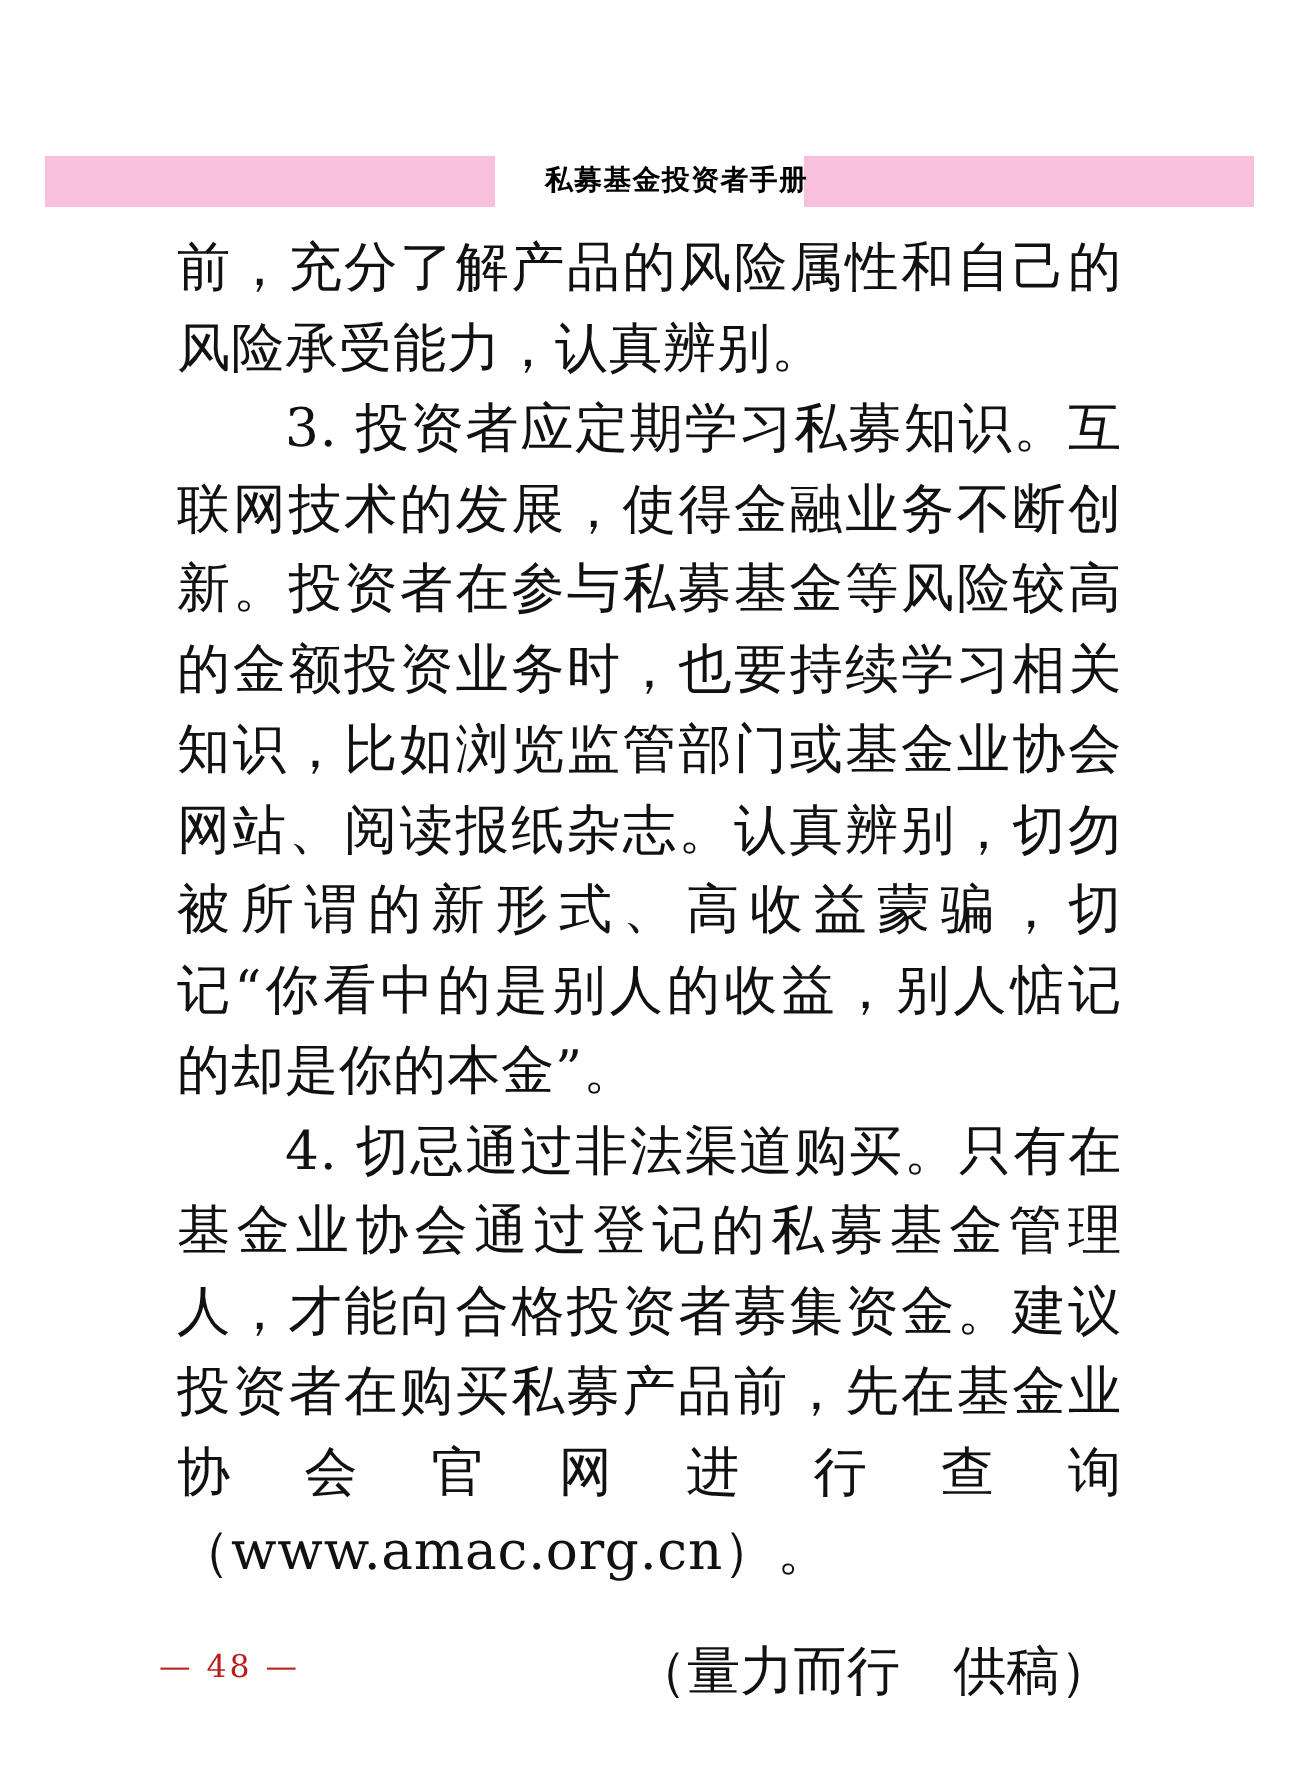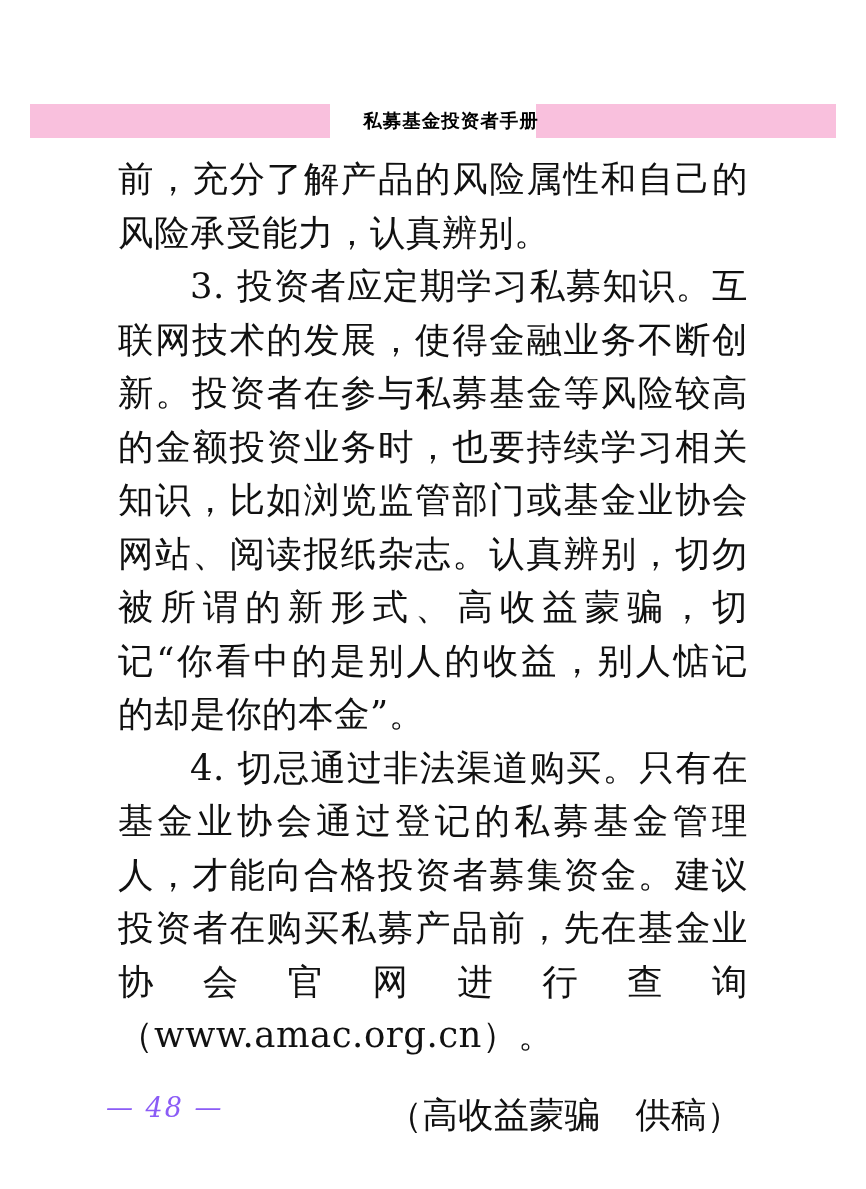--- a/index.html
+++ b/index.html
@@ -91,42 +91,41 @@
     padding-right: 6px;
     color: #111;
   }
 
   
   .footer {
     position: absolute;
     bottom: 66px;
     left: 106px;
     font-family: "DejaVu Serif", "Liberation Serif", serif;
-    font-size: 27px;
+    font-size: 21px;
     letter-spacing: 2px;
-    color: #8b5cf6;
-    font-style: italic;
+    color: #b91c1c;
   }
 </style>
 </head>
 <body>
 
 <div class="page">
 
   <div class="header">
     <div class="header-bar left"></div>
     <div class="header-bar right"></div>
     <div class="header-title">私募基金投资者手册</div>
   </div>
 
   <div class="content">
     <p class="para">前，充分了解产品的风险属性和自己的风险承受能力，认真辨别。</p>
 
     <p class="para indent">3. 投资者应定期学习私募知识。互联网技术的发展，使得金融业务不断创新。投资者在参与私募基金等风险较高的金额投资业务时，也要持续学习相关知识，比如浏览监管部门或基金业协会网站、阅读报纸杂志。认真辨别，切勿被所谓的新形式、高收益蒙骗，切记“你看中的是别人的收益，别人惦记的却是你的本金”。</p>
 
     <p class="para indent">4. 切忌通过非法渠道购买。只有在基金业协会通过登记的私募基金管理人，才能向合格投资者募集资金。建议投资者在购买私募产品前，先在基金业协会官网进行查询（www.amac.org.cn）。</p>
 
-    <div class="signature">（高收益蒙骗　供稿）</div>
+    <div class="signature">（量力而行　供稿）</div>
   </div>
 
   <div class="footer">— 48 —</div>
 
 </div>
 
 </body></html>

